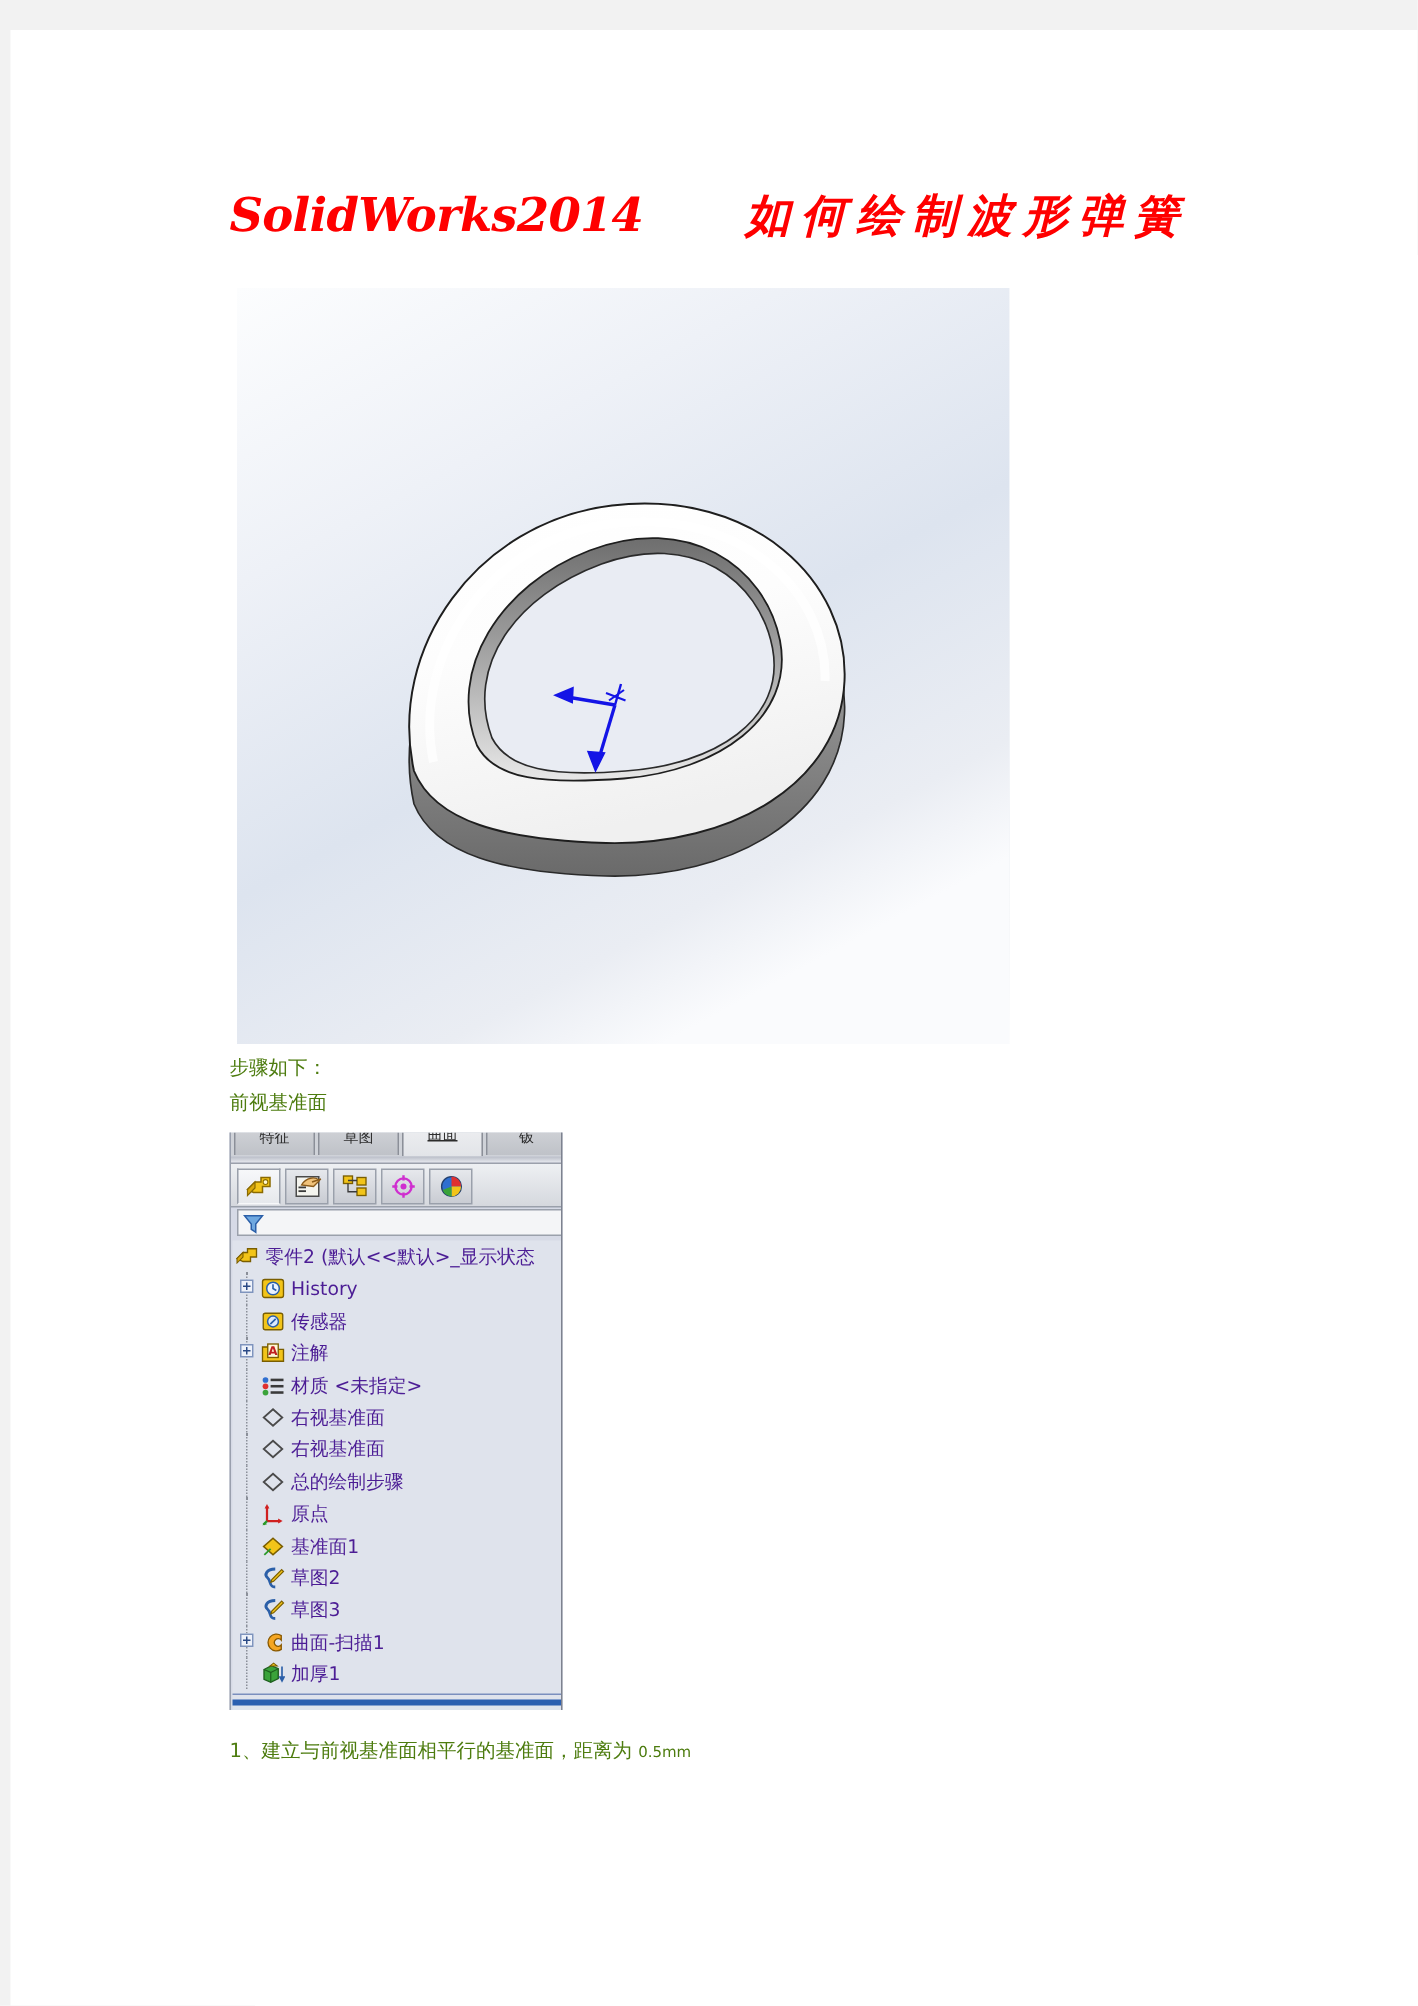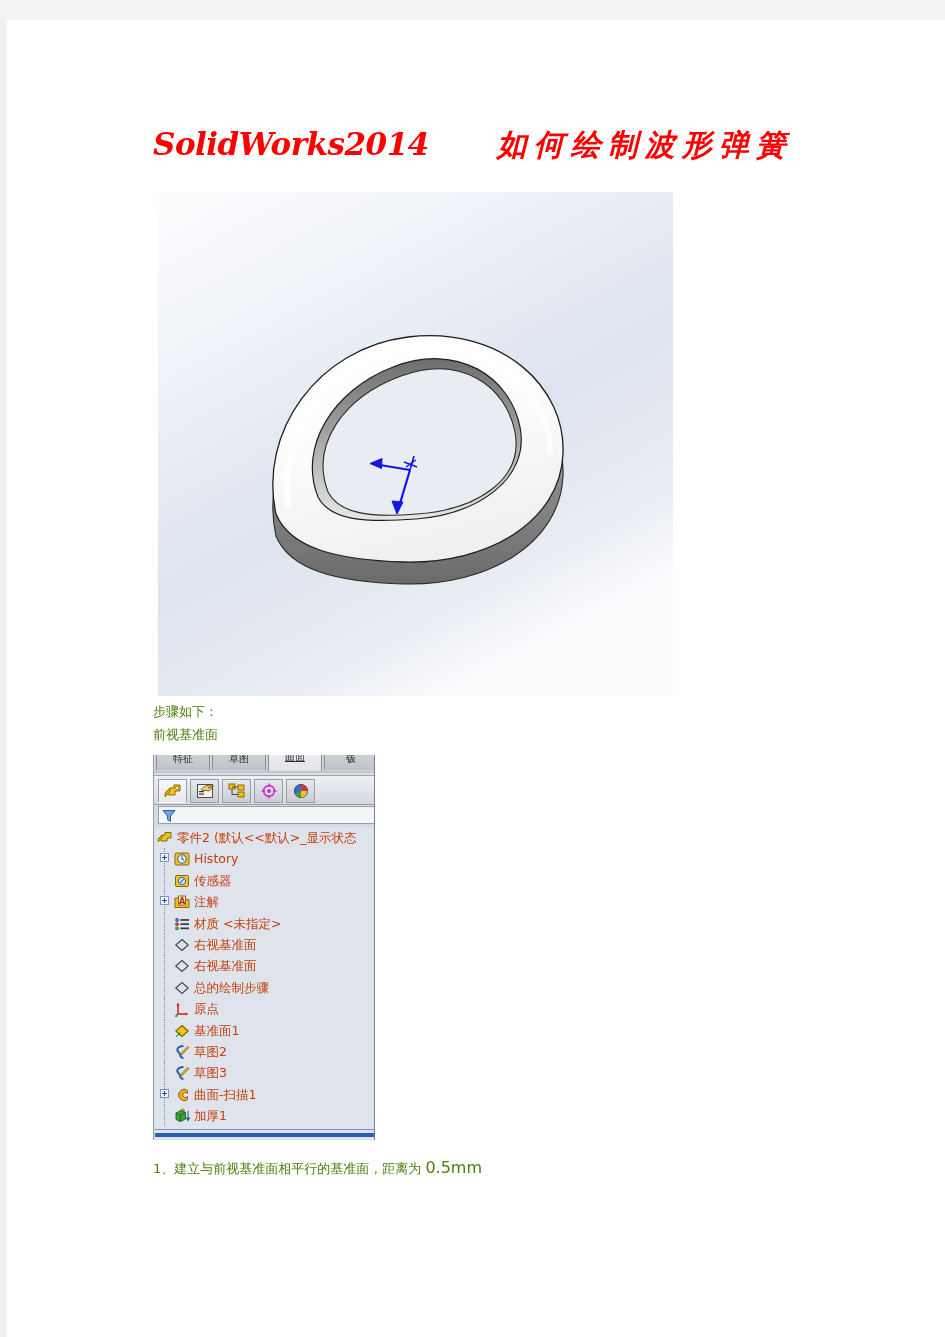--- a/index.html
+++ b/index.html
@@ -75,21 +75,21 @@
     left: 146px;
     font-family: "DejaVu Sans", sans-serif;
     font-size: 13px;
     color: #4d7c0f;
     white-space: nowrap;
   }
   #line-steps      { top: 683px; }
   #line-overview   { top: 706px; }
   #line-step1      { top: 1138px; }
   #line-step1 .num { font-family: "DejaVu Sans", sans-serif; }
-  #line-step1 .mm  { font-size: 16px; }
+  #line-step1 .mm  { font-size: 10px; }
 
   
   #sw-panel {
     position: absolute;
     left: 146px;
     top: 735px;
     width: 222px;
     height: 385px;
     background: #d6dae6;
     border-left: 1px solid #9aa0ae;
@@ -175,21 +175,21 @@
     position: absolute; left: 1px; top: 72px;
     width: 236px; height: 303px;
     background: #dfe3ec;
     overflow: hidden;
   }
   .tnode {
     position: relative;
     height: 21.4px;
     white-space: nowrap;
     font-size: 12.5px;
-    color: #c2410c;
+    color: #4c1d95;
     line-height: 21.4px;
   }
   .tnode .plus {
     position: absolute; left: 5px; top: 5px;
     width: 9px; height: 9px;
     border: 1px solid #7f94bd;
     background: #eef2fa;
     box-sizing: border-box;
   }
   .tnode .plus::before {

